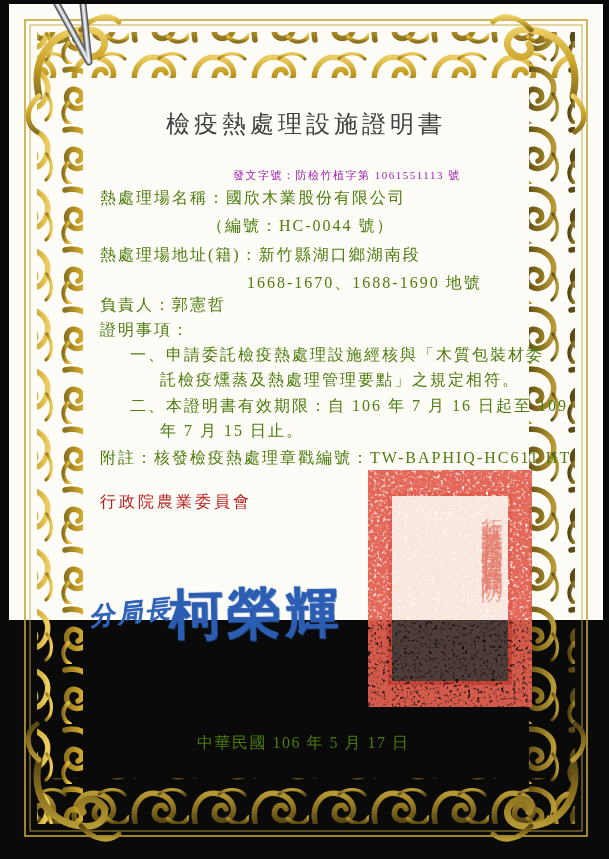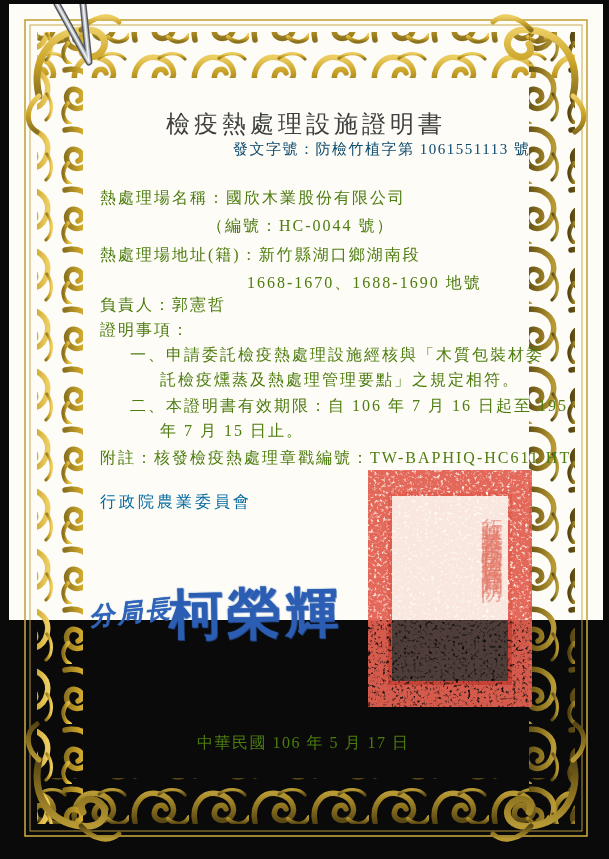--- a/index.html
+++ b/index.html
@@ -12,22 +12,22 @@
     position:absolute;left:9px;top:4px;width:594px;height:616px;
     background:#fdfcf6;
   }
   .border-svg{position:absolute;left:0;top:0;width:594px;height:848px;}
   .clip-svg{position:absolute;left:40px;top:0;width:70px;height:70px;}
   .txt{position:absolute;color:#4d7c0f;font-size:16px;letter-spacing:2px;white-space:nowrap;}
   .title{
     position:absolute;top:104px;left:0;width:100%;text-align:center;
     font-size:24px;letter-spacing:4px;color:#3f3f3f;white-space:nowrap;
   }
-  .docno{position:absolute;top:136px;left:224px;font-size:15px;letter-spacing:1.5px;color:#0c4a6e;white-space:nowrap;}
-  .agency{position:absolute;color:#0369a1;font-size:16px;letter-spacing:3px;white-space:nowrap;}
+  .docno{position:absolute;top:164px;left:224px;font-size:11px;letter-spacing:1.5px;color:#a21caf;white-space:nowrap;}
+  .agency{position:absolute;color:#b91c1c;font-size:16px;letter-spacing:3px;white-space:nowrap;}
   .sig-title{
     position:absolute;left:80px;top:592px;font-size:25px;font-weight:bold;font-style:italic;
     color:#2f64b8;transform:rotate(-6deg);letter-spacing:3px;
     text-shadow:0 0 1px #2f64b8;white-space:nowrap;
   }
   .sig-name{
     position:absolute;left:160px;top:574px;font-size:54px;font-weight:bold;
     color:#2b5db2;transform:rotate(-1deg);letter-spacing:4px;
     text-shadow:0 0 1.5px #2b5db2, 1px 1px 0 rgba(43,93,178,.55);white-space:nowrap;
   }
@@ -123,21 +123,21 @@
   <div class="docno">發文字號：防檢竹植字第 1061551113 號</div>
 
   <div class="txt" style="top:184px;left:91px;">熱處理場名稱：國欣木業股份有限公司</div>
   <div class="txt" style="top:212px;left:198px;">（編號：HC-0044 號）</div>
   <div class="txt" style="top:241px;left:91px;">熱處理場地址(籍)：新竹縣湖口鄉湖南段</div>
   <div class="txt" style="top:269px;left:238px;">1668-1670、1688-1690 地號</div>
   <div class="txt" style="top:291px;left:91px;">負責人：郭憲哲</div>
   <div class="txt" style="top:316px;left:91px;">證明事項：</div>
   <div class="txt" style="top:341px;left:121px;">一、申請委託檢疫熱處理設施經核與「木質包裝材委</div>
   <div class="txt" style="top:366px;left:151px;">託檢疫燻蒸及熱處理管理要點」之規定相符。</div>
-  <div class="txt" style="top:392px;left:121px;">二、本證明書有效期限：自 106 年 7 月 16 日起至 195</div>
+  <div class="txt" style="top:392px;left:121px;">二、本證明書有效期限：自 106 年 7 月 16 日起至 109</div>
   <div class="txt" style="top:417px;left:151px;text-align:center;">年 7 月 15 日止。</div>
   <div class="txt" style="top:444px;left:91px;">附註：核發檢疫熱處理章戳編號：TW-BAPHIQ-HC611 HT</div>
 
   <div class="agency" style="top:488px;left:91px;">行政院農業委員會</div>
 
   <div class="sig-title">分局長</div>
   <div class="sig-name">柯榮輝</div>
 
   <div class="seal">
     <svg width="164" height="237" viewBox="0 0 164 237">

